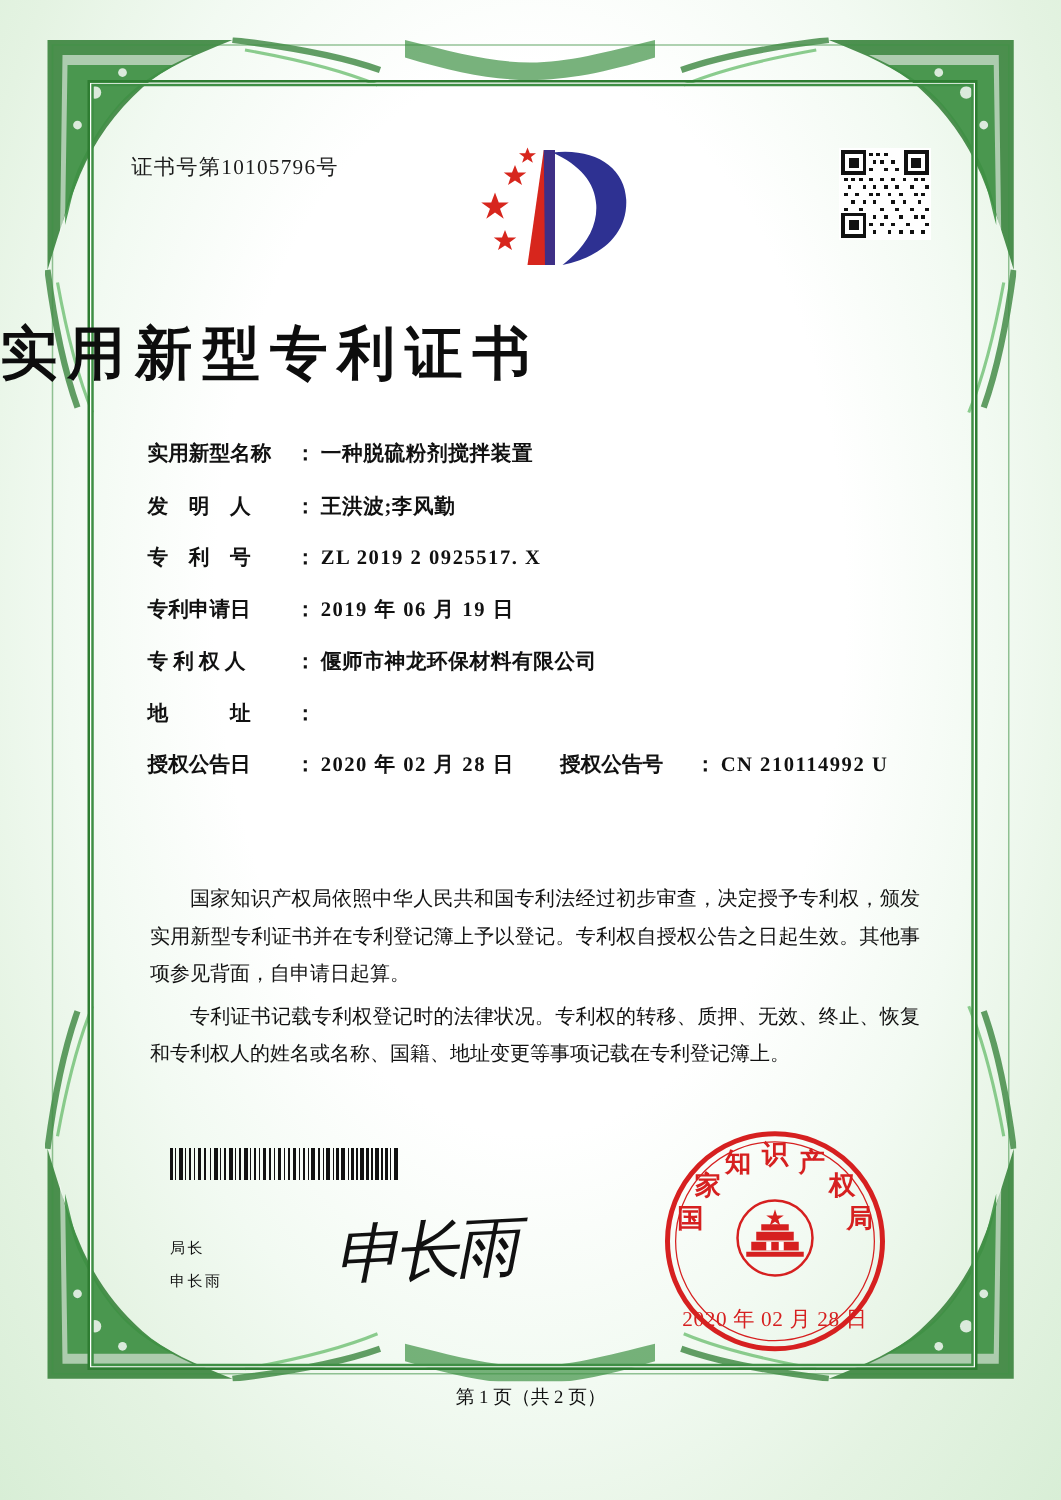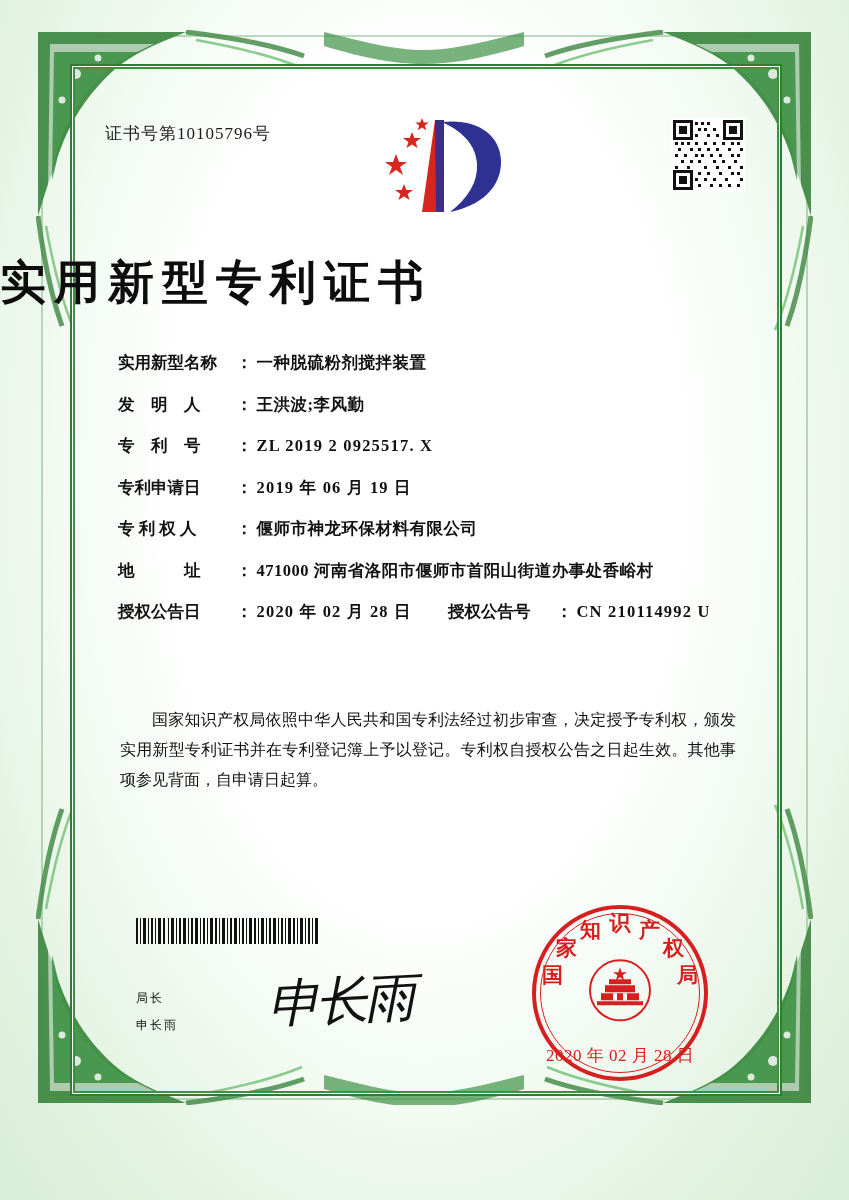--- a/index.html
+++ b/index.html
@@ -416,39 +416,39 @@
       <span class="field-value num">2019 年 06 月 19 日</span>
     </div>
     <div class="field-row">
       <span class="field-label">专 利 权 人</span>
       <span class="field-colon">：</span>
       <span class="field-value">偃师市神龙环保材料有限公司</span>
     </div>
     <div class="field-row">
       <span class="field-label">地　　　址</span>
       <span class="field-colon">：</span>
-      <span class="field-value">471000 河南省洛阳市偃师市首阳山街道办事处香峪村</span>
     </div>
 
     <div class="dual-row">
       <span class="dual-left">
         <span class="field-label">授权公告日</span>
         <span class="field-colon">：</span>
         <span class="field-value num">2020 年 02 月 28 日</span>
       </span>
       <span class="dual-right">
         <span class="field-label">授权公告号</span>
         <span class="field-colon">：</span>
         <span class="field-value num">CN 210114992 U</span>
       </span>
     </div>
   </div>
 
   <div class="paragraphs">
     <p>国家知识产权局依照中华人民共和国专利法经过初步审查，决定授予专利权，颁发实用新型专利证书并在专利登记簿上予以登记。专利权自授权公告之日起生效。其他事项参见背面，自申请日起算。</p>
+    <p>专利证书记载专利权登记时的法律状况。专利权的转移、质押、无效、终止、恢复和专利权人的姓名或名称、国籍、地址变更等事项记载在专利登记簿上。</p>
   </div>
 
   <div class="barcode">
     <svg width="185" height="26" viewBox="0 0 185 26" xmlns="http://www.w3.org/2000/svg" shape-rendering="crispEdges">
       <g fill="#111111">
         <rect x="0" y="0" width="2" height="26"></rect>
           <rect x="4" y="0" width="1" height="26"></rect>
         <rect x="7" y="0" width="3" height="26"></rect>
           <rect x="12" y="0" width="1" height="26"></rect>
         <rect x="15" y="0" width="2" height="26"></rect>
@@ -524,14 +524,15 @@
     <span class="seal-arc-char" style="transform: rotate(-50deg) translateY(-70px) rotate(50deg);">家</span>
     <span class="seal-arc-char" style="transform: rotate(-25deg) translateY(-70px) rotate(25deg);">知</span>
     <span class="seal-arc-char" style="transform: rotate(0deg) translateY(-70px) rotate(0deg);">识</span>
     <span class="seal-arc-char" style="transform: rotate(25deg) translateY(-70px) rotate(-25deg);">产</span>
     <span class="seal-arc-char" style="transform: rotate(50deg) translateY(-70px) rotate(-50deg);">权</span>
     <span class="seal-arc-char" style="transform: rotate(75deg) translateY(-70px) rotate(-75deg);">局</span>
 
     <div class="seal-date">2020 年 02 月 28 日</div>
   </div>
 
+  <div class="page-indicator">第 1 页（共 2 页）</div>
 
 </div>
 
 </body></html>

